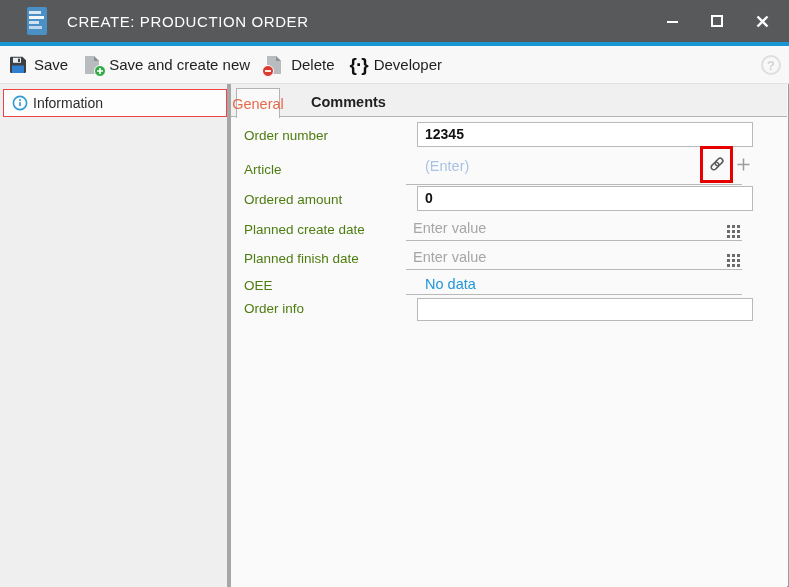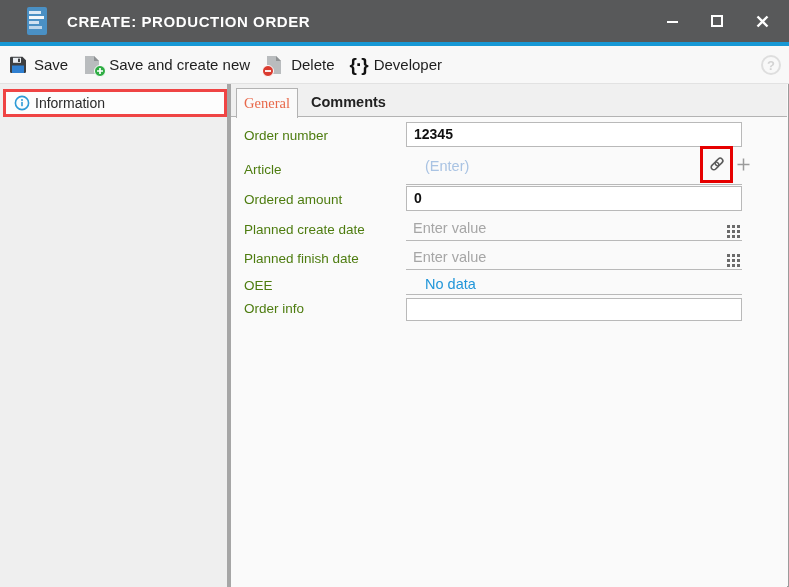--- a/index.html
+++ b/index.html
@@ -5,56 +5,56 @@
   * { box-sizing: border-box; margin: 0; padding: 0; }
   body { background:#ffffff; font-family:"Liberation Sans", sans-serif; }
   #window{
     position:relative; width:789px; height:587px; background:#fafafa;
     outline:1px solid #9b9b9b; outline-offset:-1px; overflow:hidden;
   }
   
   .titlebar{ position:absolute; left:0; top:0; width:789px; height:42px; background:#58595a; }
   .app-icon{ position:absolute; left:27px; top:7px; width:20px; height:28px; }
   .title{ position:absolute; left:67px; top:0; height:42px; display:flex; align-items:center;
-          color:#ffffff; font-size:15px; font-weight:700; letter-spacing:.6px; }
+          color:#ffffff; font-size:15px; font-weight:400; letter-spacing:.6px; }
   .winbtn{ position:absolute; top:6px; width:30px; height:30px; display:flex; align-items:center;
            justify-content:center; cursor:pointer; }
   .winbtn.min{ left:657px; } .winbtn.max{ left:702px; } .winbtn.close{ left:747px; }
   
   .accent{ position:absolute; left:0; top:42px; width:789px; height:4px; background:#1798d5; }
   
   .toolbar{ position:absolute; left:0; top:46px; width:789px; height:38px; background:#f8f8f8;
             border-bottom:1px solid #e2e2e2; display:flex; align-items:center; padding-left:8px; }
   .tbtn{ display:flex; align-items:center; gap:6px; margin-right:15px; cursor:pointer;
          font-size:15px; color:#1e1e1e; white-space:nowrap; }
   .icon-badge-wrap{ position:relative; width:20px; height:20px; }
   .badge{ position:absolute; width:12px; height:12px; border-radius:50%; border:1px solid #fff; }
   .badge svg{ display:block; }
   .dev-glyph{ font-size:19px; font-weight:700; letter-spacing:-1px; color:#111; }
   .help{ position:absolute; right:8px; top:9px; width:20px; height:20px; border-radius:50%;
          border:2px solid #dedede; color:#d3d3d3; font-size:13px; font-weight:700;
          display:flex; align-items:center; justify-content:center; cursor:pointer; }
   
   .sidebar{ position:absolute; left:0; top:84px; width:227px; height:503px; background:#efefef; }
   .info-box{ position:absolute; left:3px; top:5px; width:224px; height:28px; background:#fdfdfd;
-             border:3px solid #ef4444; display:flex; align-items:center; gap:5px; padding-left:8px;
+             border:1px solid #ef4444; display:flex; align-items:center; gap:5px; padding-left:8px;
              font-size:14px; color:#2b2b2b; cursor:pointer; }
   .splitter{ position:absolute; left:227px; top:84px; width:4px; height:503px; background:#a6a6a6; }
   .content{ position:absolute; left:231px; top:84px; width:556px; height:503px; background:#fafafa; }
   
   .tabstrip{ position:absolute; left:0; top:0; width:556px; height:33px; background:#f0f0f0; }
   .tabstrip-line{ position:absolute; left:0; top:32px; width:556px; height:1px; background:#b3b3b3; }
   .tab{ position:absolute; font-size:14.5px; cursor:pointer; }
-  .tab.active{ left:5px; top:4px; width:62px; height:30px; background:#fafafa;
+  .tab.active{ left:5px; top:4px; width:44px; height:30px; background:#fafafa;
                border:1px solid #b3b3b3; border-bottom:none; color:#e8684a;
-               display:flex; align-items:center; justify-content:center; z-index:2;font-family:Liberation Serif, serif; }
+               display:flex; align-items:center; justify-content:center; z-index:2; }
   .tab.plain{ left:80px; top:4px; height:28px; display:flex; align-items:center; color:#222;font-weight:bold; }
   
   .flabel{ position:absolute; left:13px; font-size:13.5px; color:#4d7c0f; }
-  .fbox{ position:absolute; left:175px; width:336px; background:#ffffff; border:1px solid #b9b9b9;
+  .fbox{ position:absolute; left:186px; width:336px; background:#ffffff; border:1px solid #b9b9b9;
          font-size:14px; font-weight:700; color:#111; padding-left:7px; cursor:text; }
   .funderline{ position:absolute; left:175px; width:336px; height:1px; background:#b9b9b9; }
   .ftext{ position:absolute; font-size:14.5px; cursor:text; }
   .empty-val{ color:#a9c3e3; }
   .placeholder{ color:#a6a6a6; }
   .linkval{ color:#2196d9; cursor:pointer; }
   .field-icon{ position:absolute; cursor:pointer; line-height:0; }
   .annotation{ position:absolute; left:469px; top:62px; width:33px; height:37px;
                border:3px solid #e60000; z-index:5; pointer-events:none; }
 </style>

